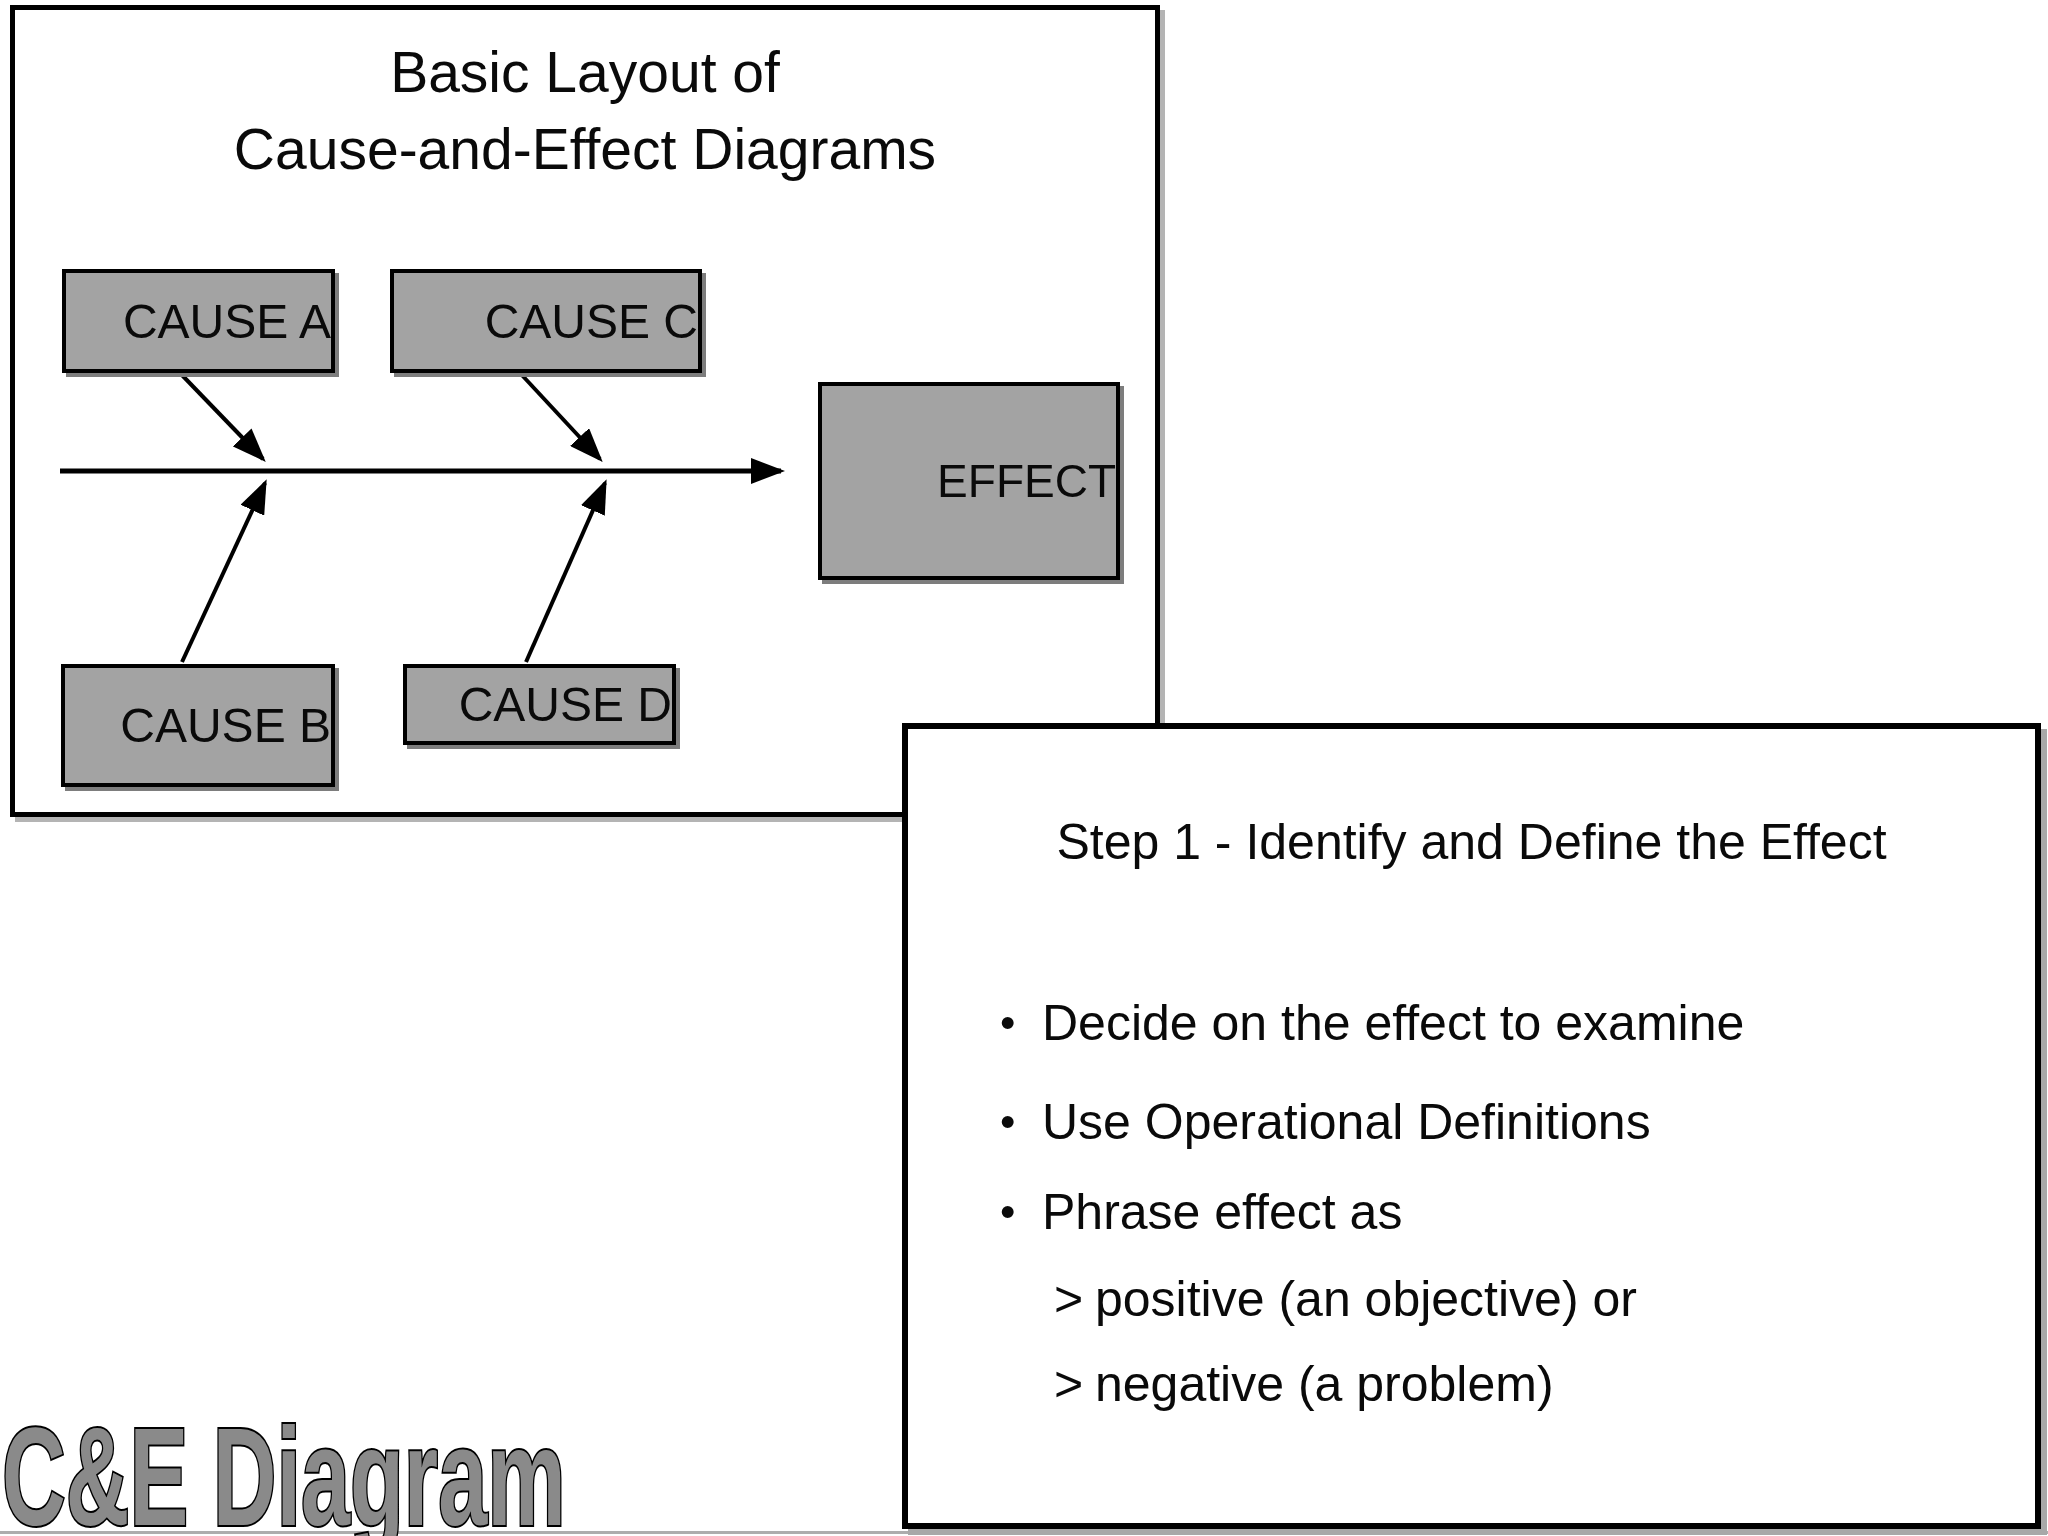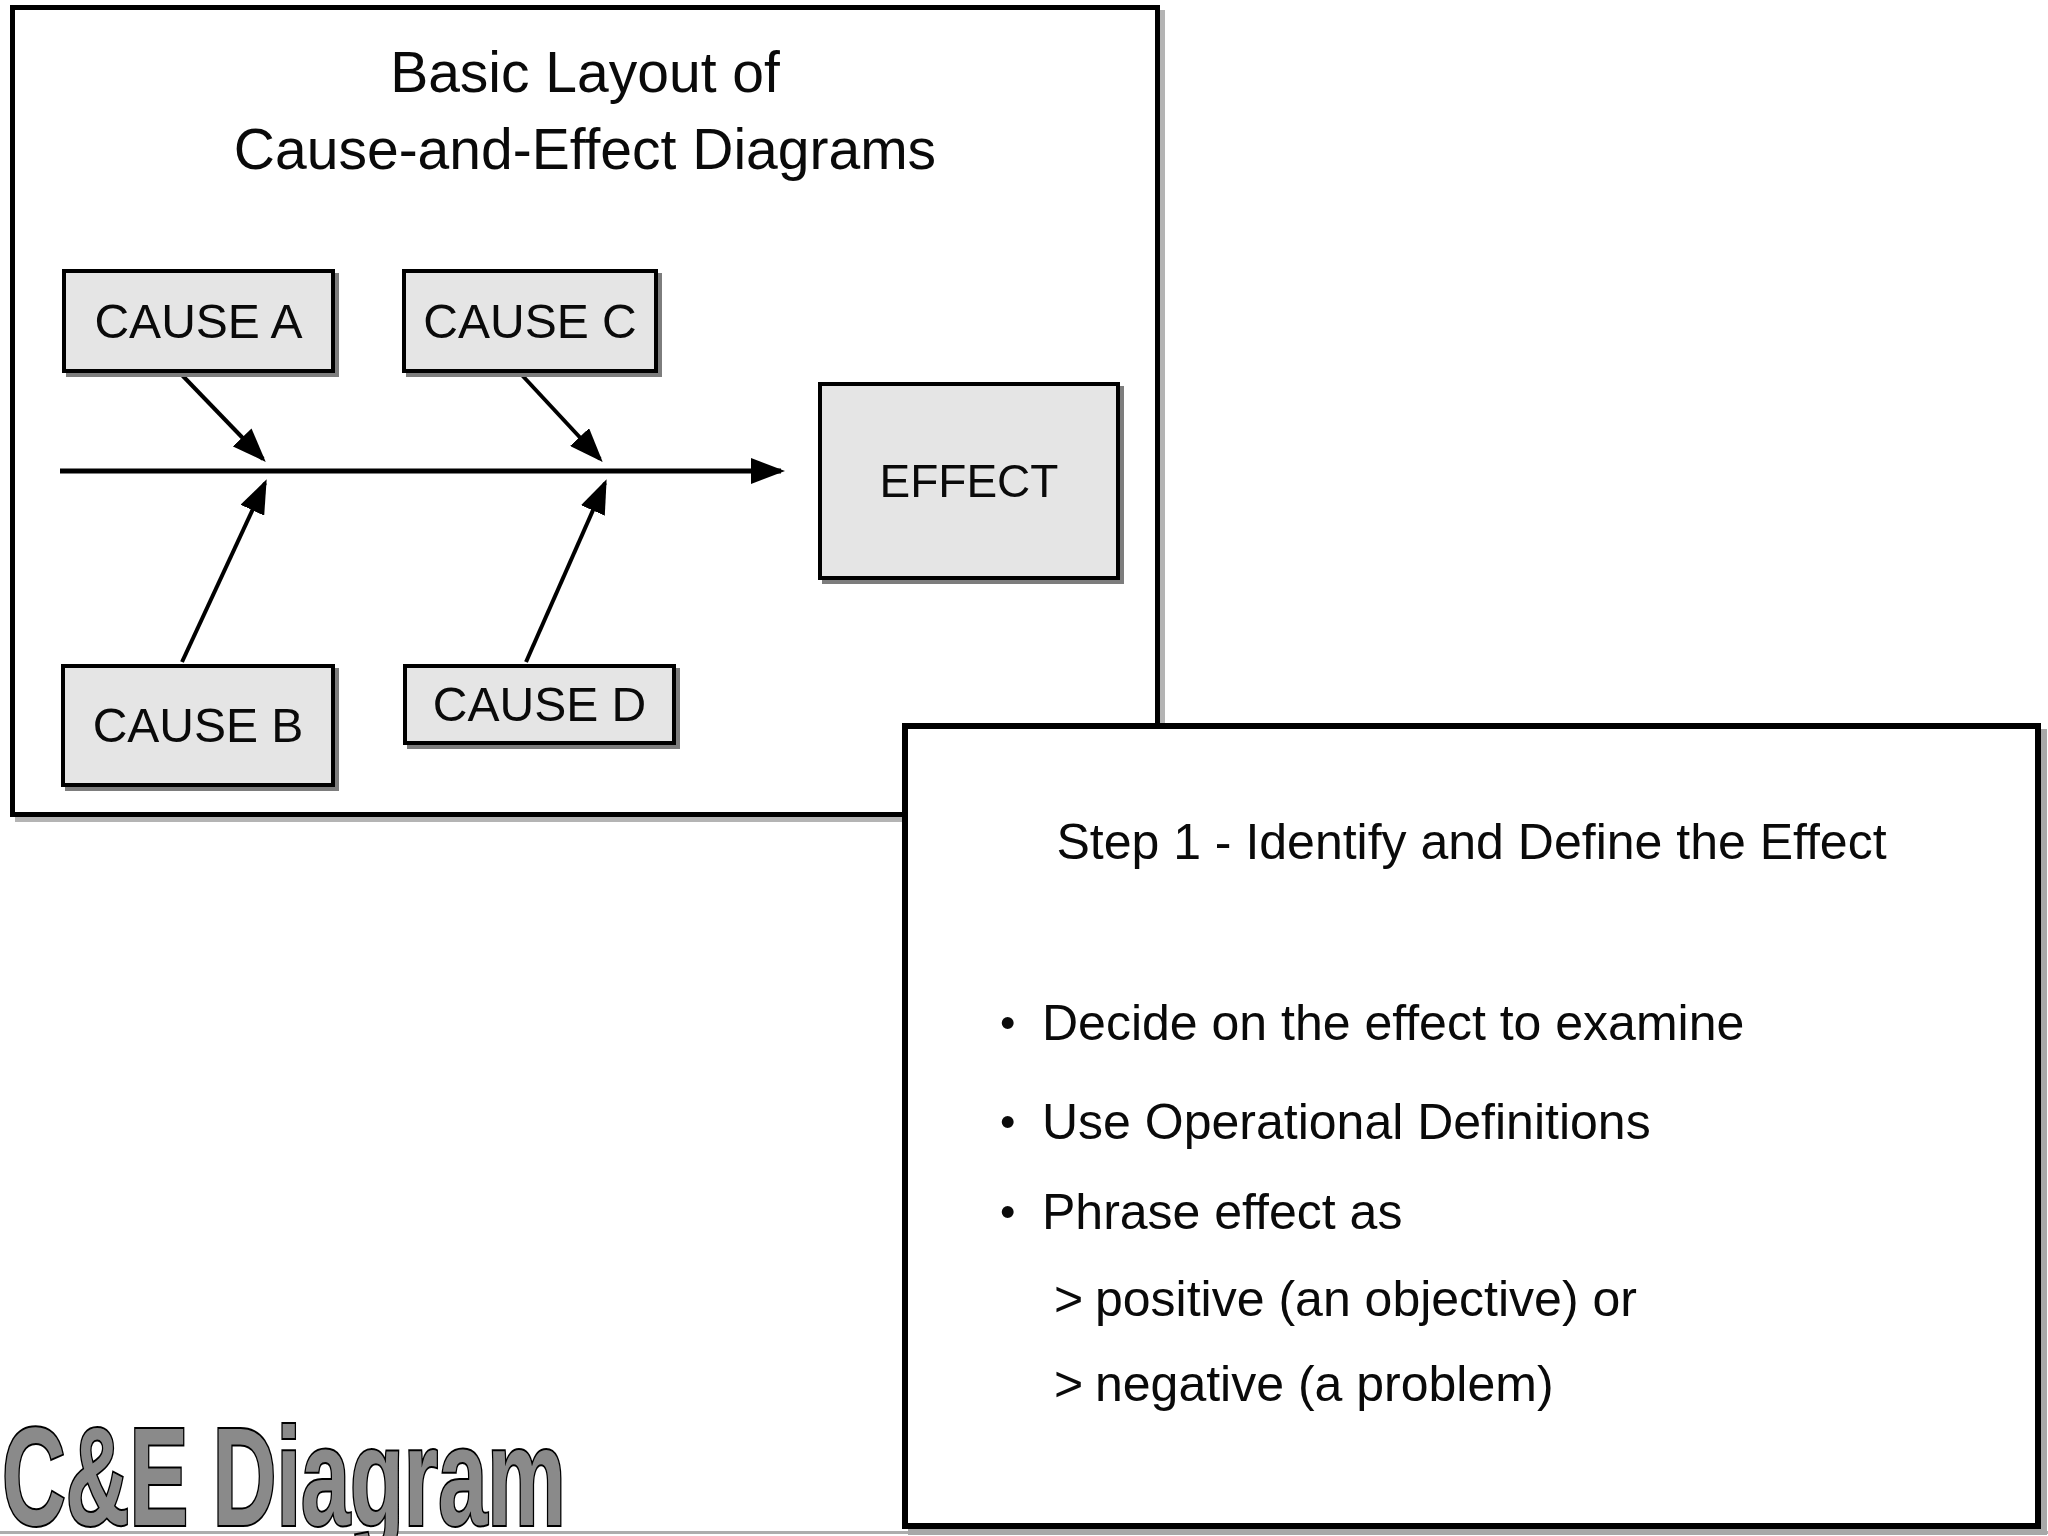--- a/index.html
+++ b/index.html
@@ -20,27 +20,27 @@
     left:902px; top:723px; width:1139px; height:806px;
     border-width:6px; box-shadow:6px 6px 0 #a8a8a8; z-index:2;
   }
   .slide-title {
     position:absolute; left:0; right:0; text-align:center;
     color:#0a0a0a; font-weight:400; white-space:nowrap;
   }
   #p1-title { top:24px; font-size:57px; line-height:77px; }
   #p2-title { top:80px; font-size:50px; line-height:66px; }
   .dbox {
-    position:absolute; box-sizing:border-box; background:#e5e5e5;
+    position:absolute; box-sizing:border-box; background:#a3a3a3;
     border:4px solid #000; box-shadow:4px 4px 0 #7d7d7d;
-    display:flex; align-items:center; justify-content:center;
+    display:flex; align-items:center; justify-content:flex-end;
     font-size:48px; color:#0a0a0a; white-space:nowrap;
   }
   #box-cause-a { left:47px;  top:259px; width:273px; height:104px; }
-  #box-cause-c { left:387px; top:259px; width:256px; height:104px; }
+  #box-cause-c { left:375px; top:259px; width:312px; height:104px; }
   #box-cause-b { left:46px;  top:654px; width:274px; height:123px; }
   #box-cause-d { left:388px; top:654px; width:273px; height:81px; }
   #box-effect  { left:803px; top:372px; width:302px; height:198px; font-size:46px; }
   #fishbone-svg { position:absolute; left:0; top:0; width:1140px; height:802px; }
   .bullet-row {
     position:absolute; display:flex; align-items:flex-start;
     font-size:50px; line-height:66px; color:#0a0a0a; white-space:nowrap;
   }
   .bullet-row.lvl1 { left:92px; }
   .bullet-row.lvl2 { left:146px; }

